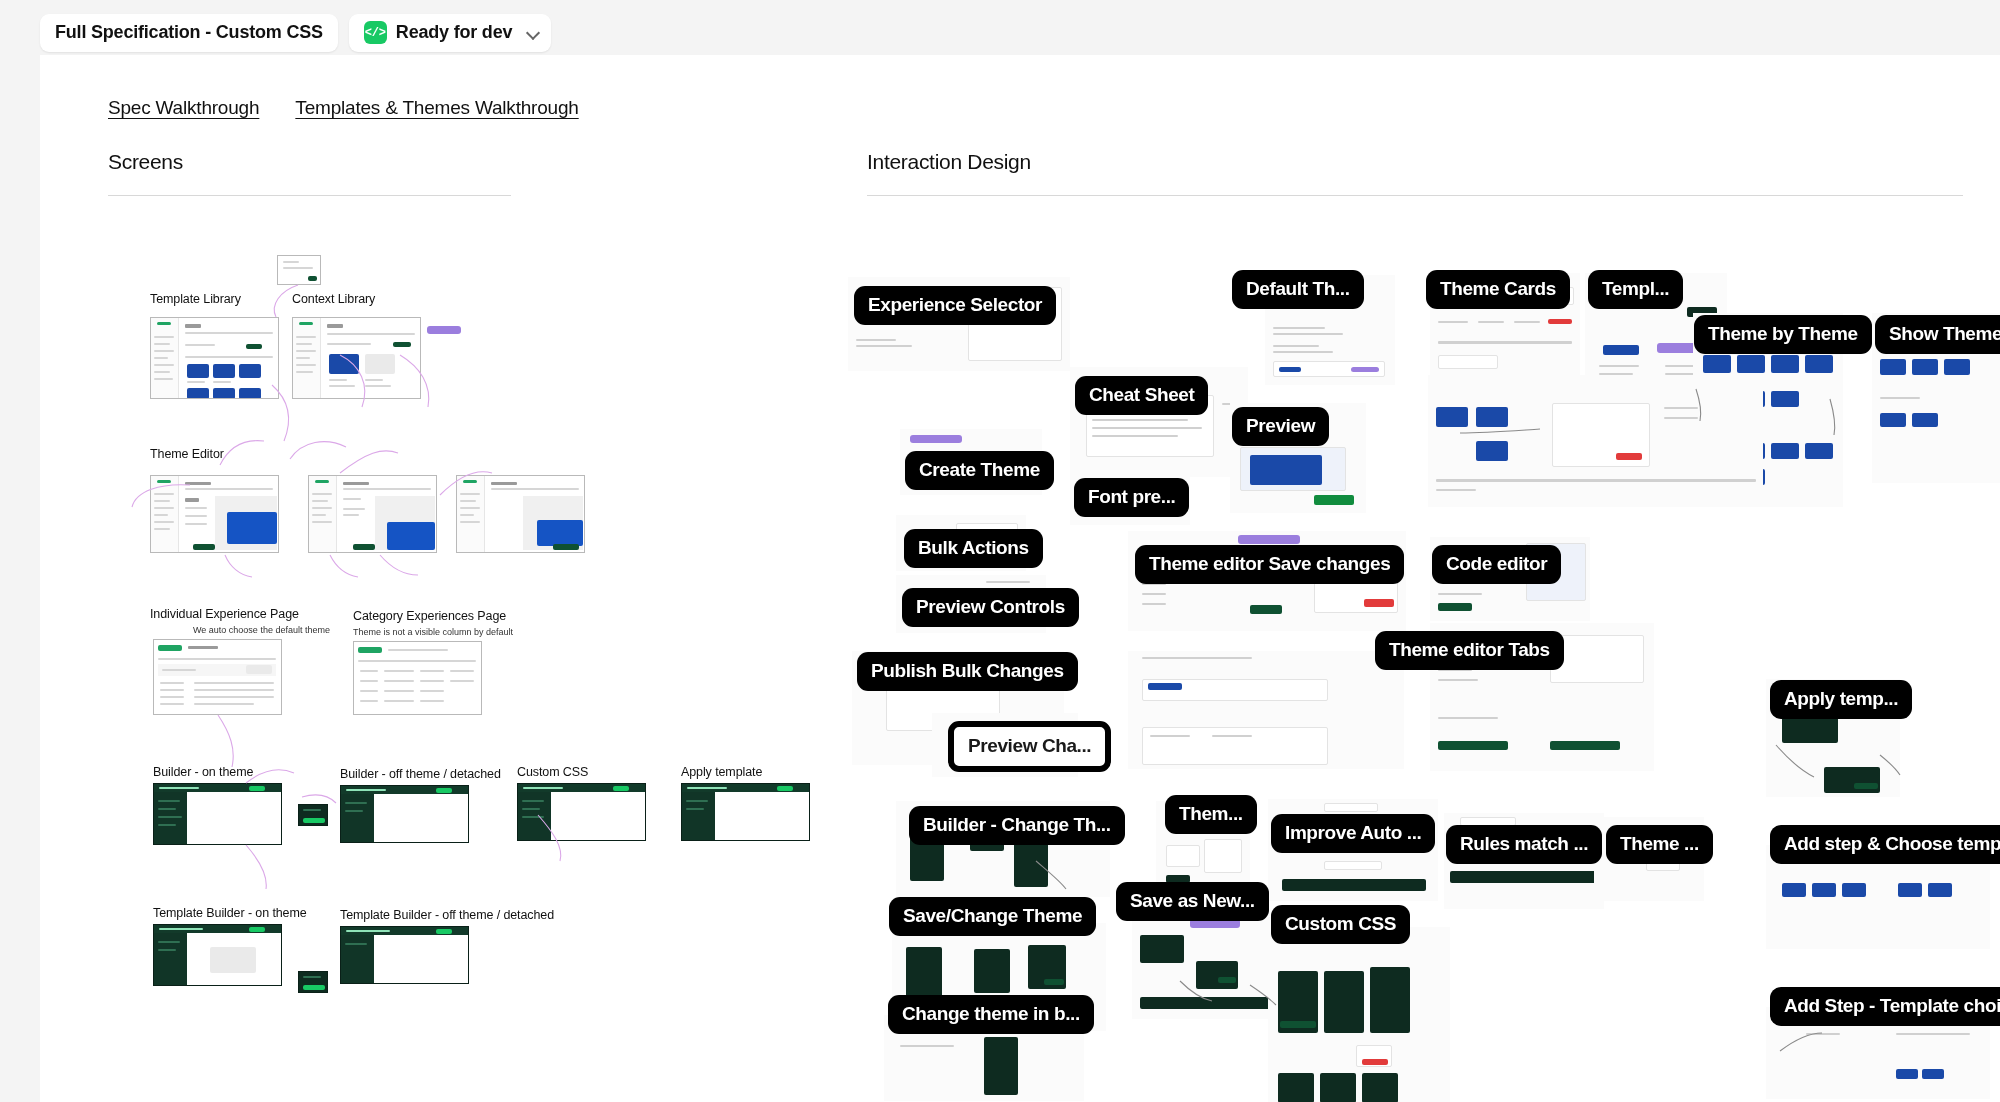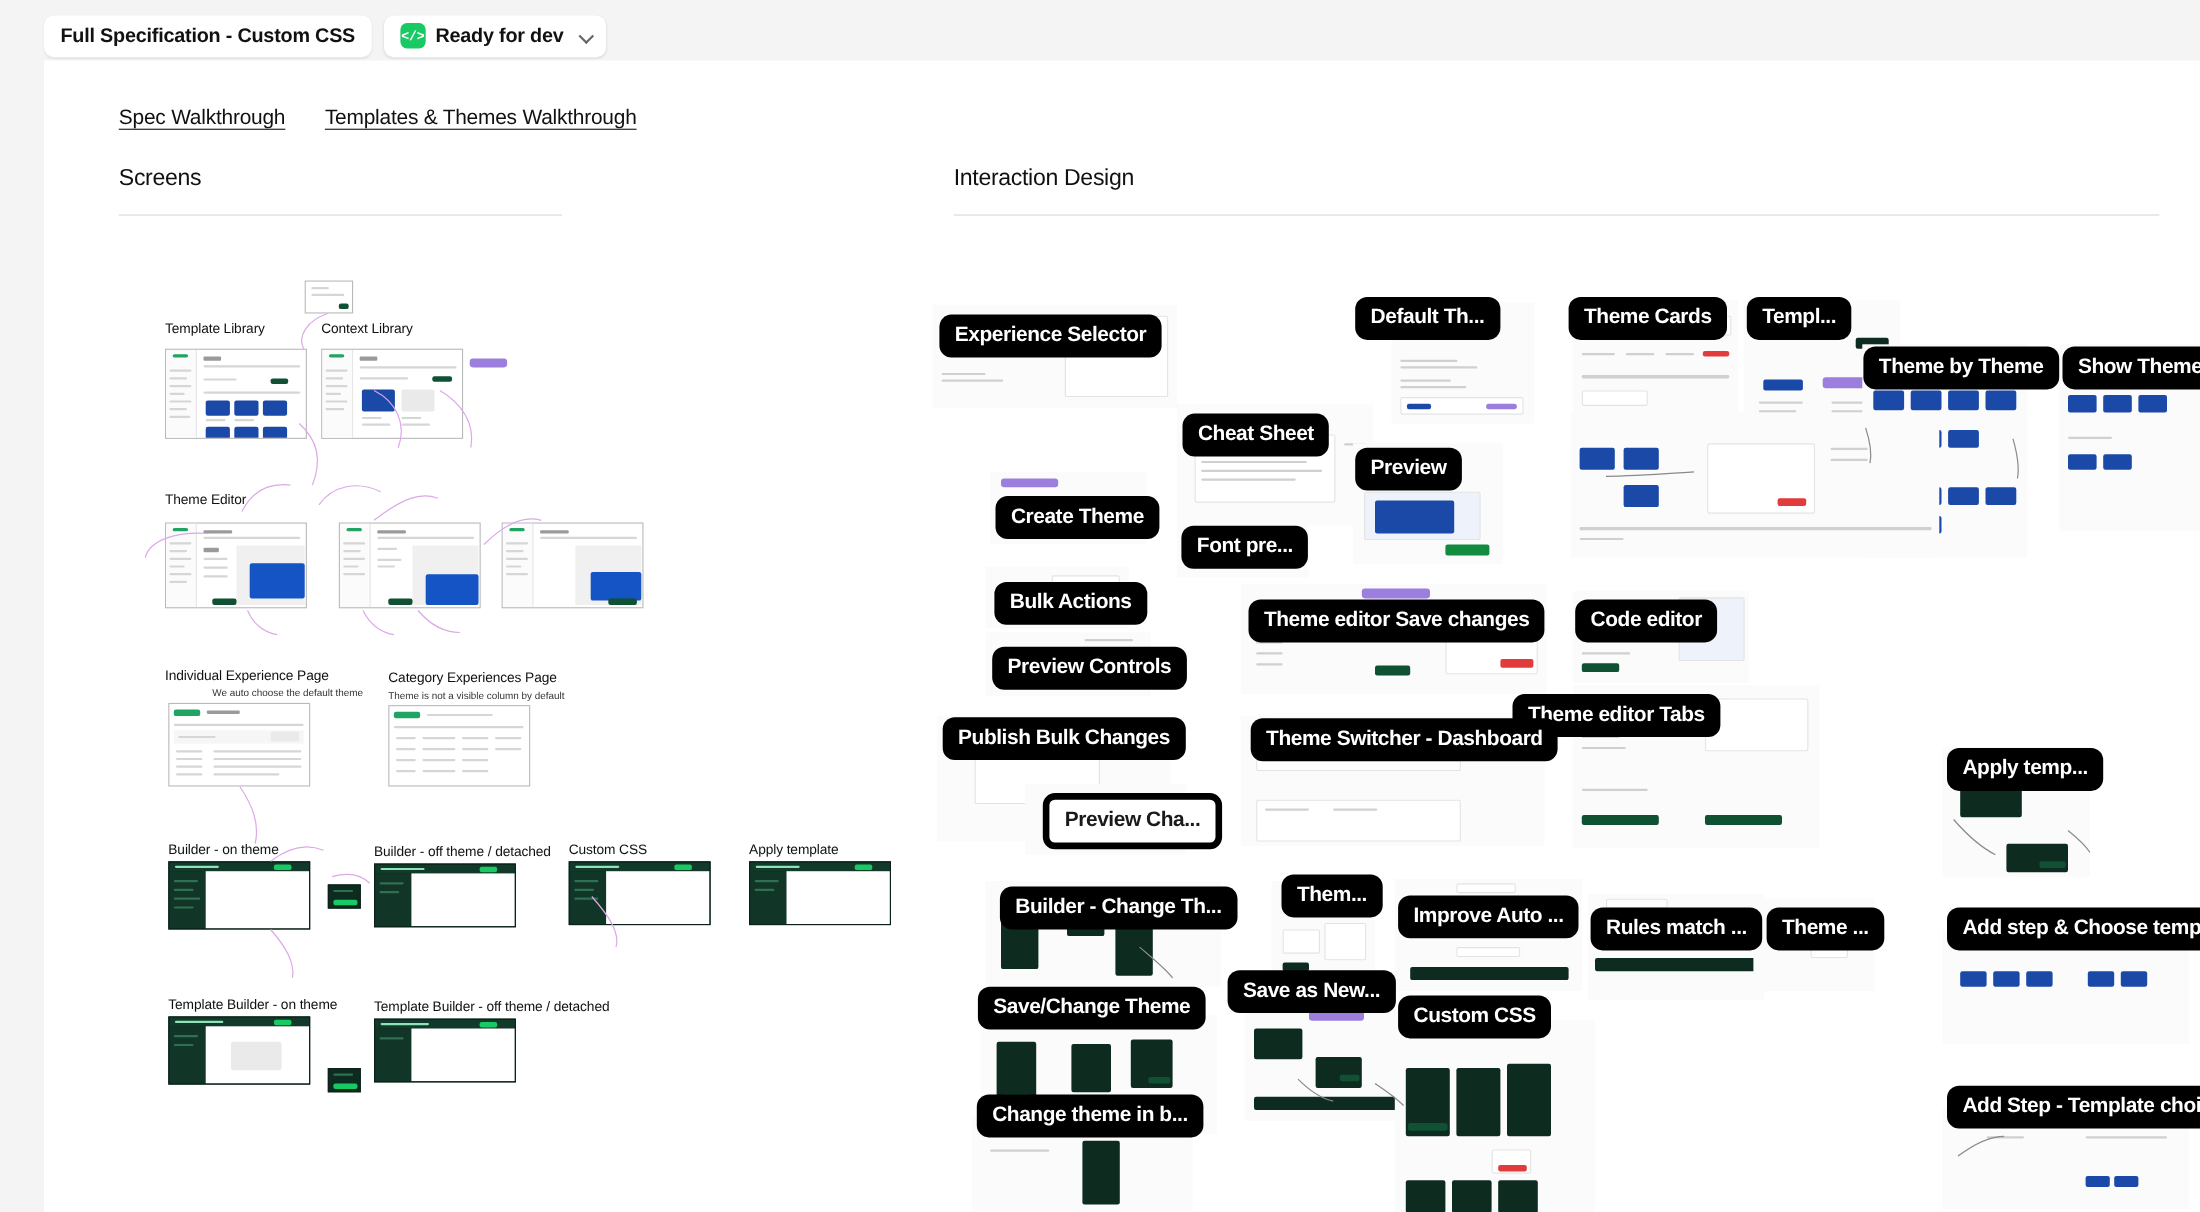--- a/index.html
+++ b/index.html
@@ -653,21 +653,20 @@
   <span class="tag" style="left:1035px; top:321px;">Cheat Sheet</span>
   <span class="tag" style="left:1192px; top:352px;">Preview</span>
   <span class="tag" style="left:865px;  top:396px;">Create Theme</span>
   <span class="tag" style="left:1034px; top:423px;">Font pre...</span>
   <span class="tag" style="left:864px;  top:474px;">Bulk Actions</span>
   <span class="tag" style="left:1095px; top:490px;">Theme editor Save changes</span>
   <span class="tag" style="left:1392px; top:490px;">Code editor</span>
   <span class="tag" style="left:862px;  top:533px;">Preview Controls</span>
   <span class="tag" style="left:1324px; top:576px;margin-left:11px;">Theme editor Tabs</span>
   <span class="tag" style="left:817px;  top:597px;">Publish Bulk Changes</span>
-  <span class="tag" style="left:1097px; top:598px;">Theme Switcher - Dashboard</span>
   <span class="tag" style="left:1730px; top:625px;">Apply temp...</span>
   <span class="tag light" style="left:908px;  top:666px;">Preview Cha...</span>
   <span class="tag" style="left:869px;  top:751px;">Builder - Change Th...</span>
   <span class="tag" style="left:1125px; top:740px;">Them...</span>
   <span class="tag" style="left:1231px; top:759px;">Improve Auto ...</span>
   <span class="tag" style="left:1406px; top:770px;">Rules match ...</span>
   <span class="tag" style="left:1566px; top:770px;">Theme ...</span>
   <span class="tag" style="left:1730px; top:770px;">Add step &amp; Choose template</span>
   <span class="tag" style="left:849px;  top:842px;">Save/Change Theme</span>
   <span class="tag" style="left:1076px; top:827px;">Save as New...</span>

